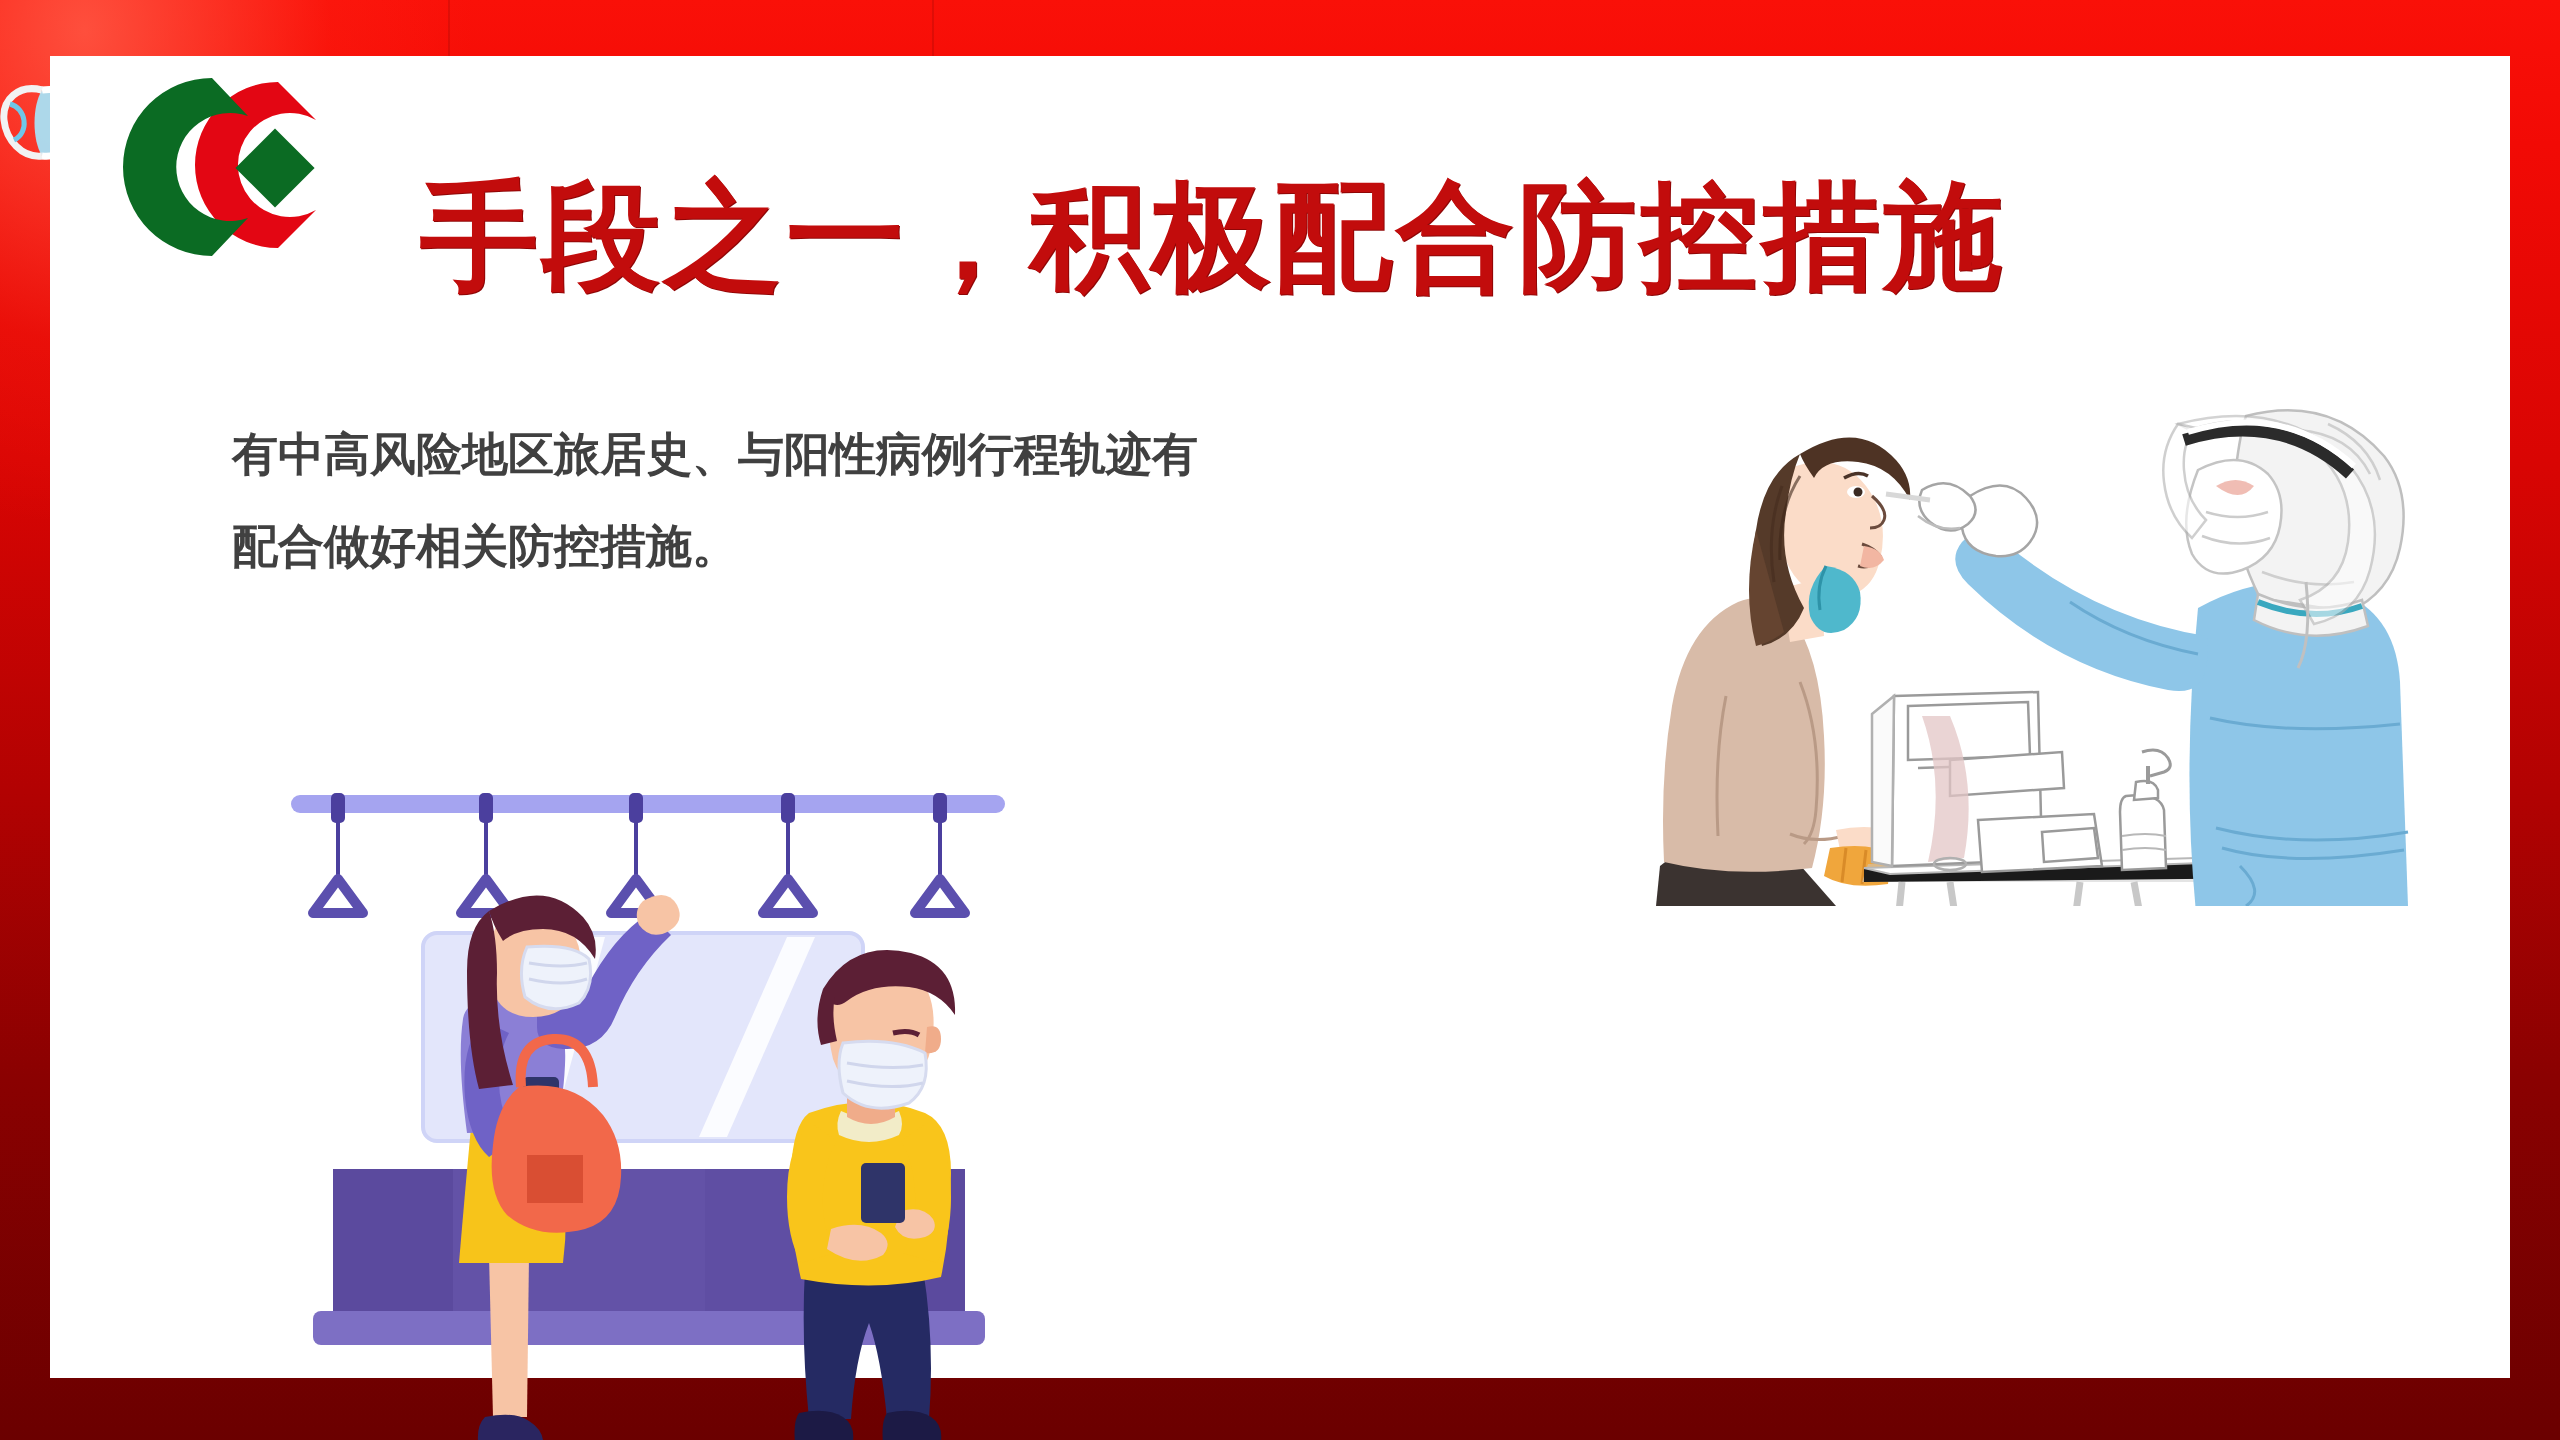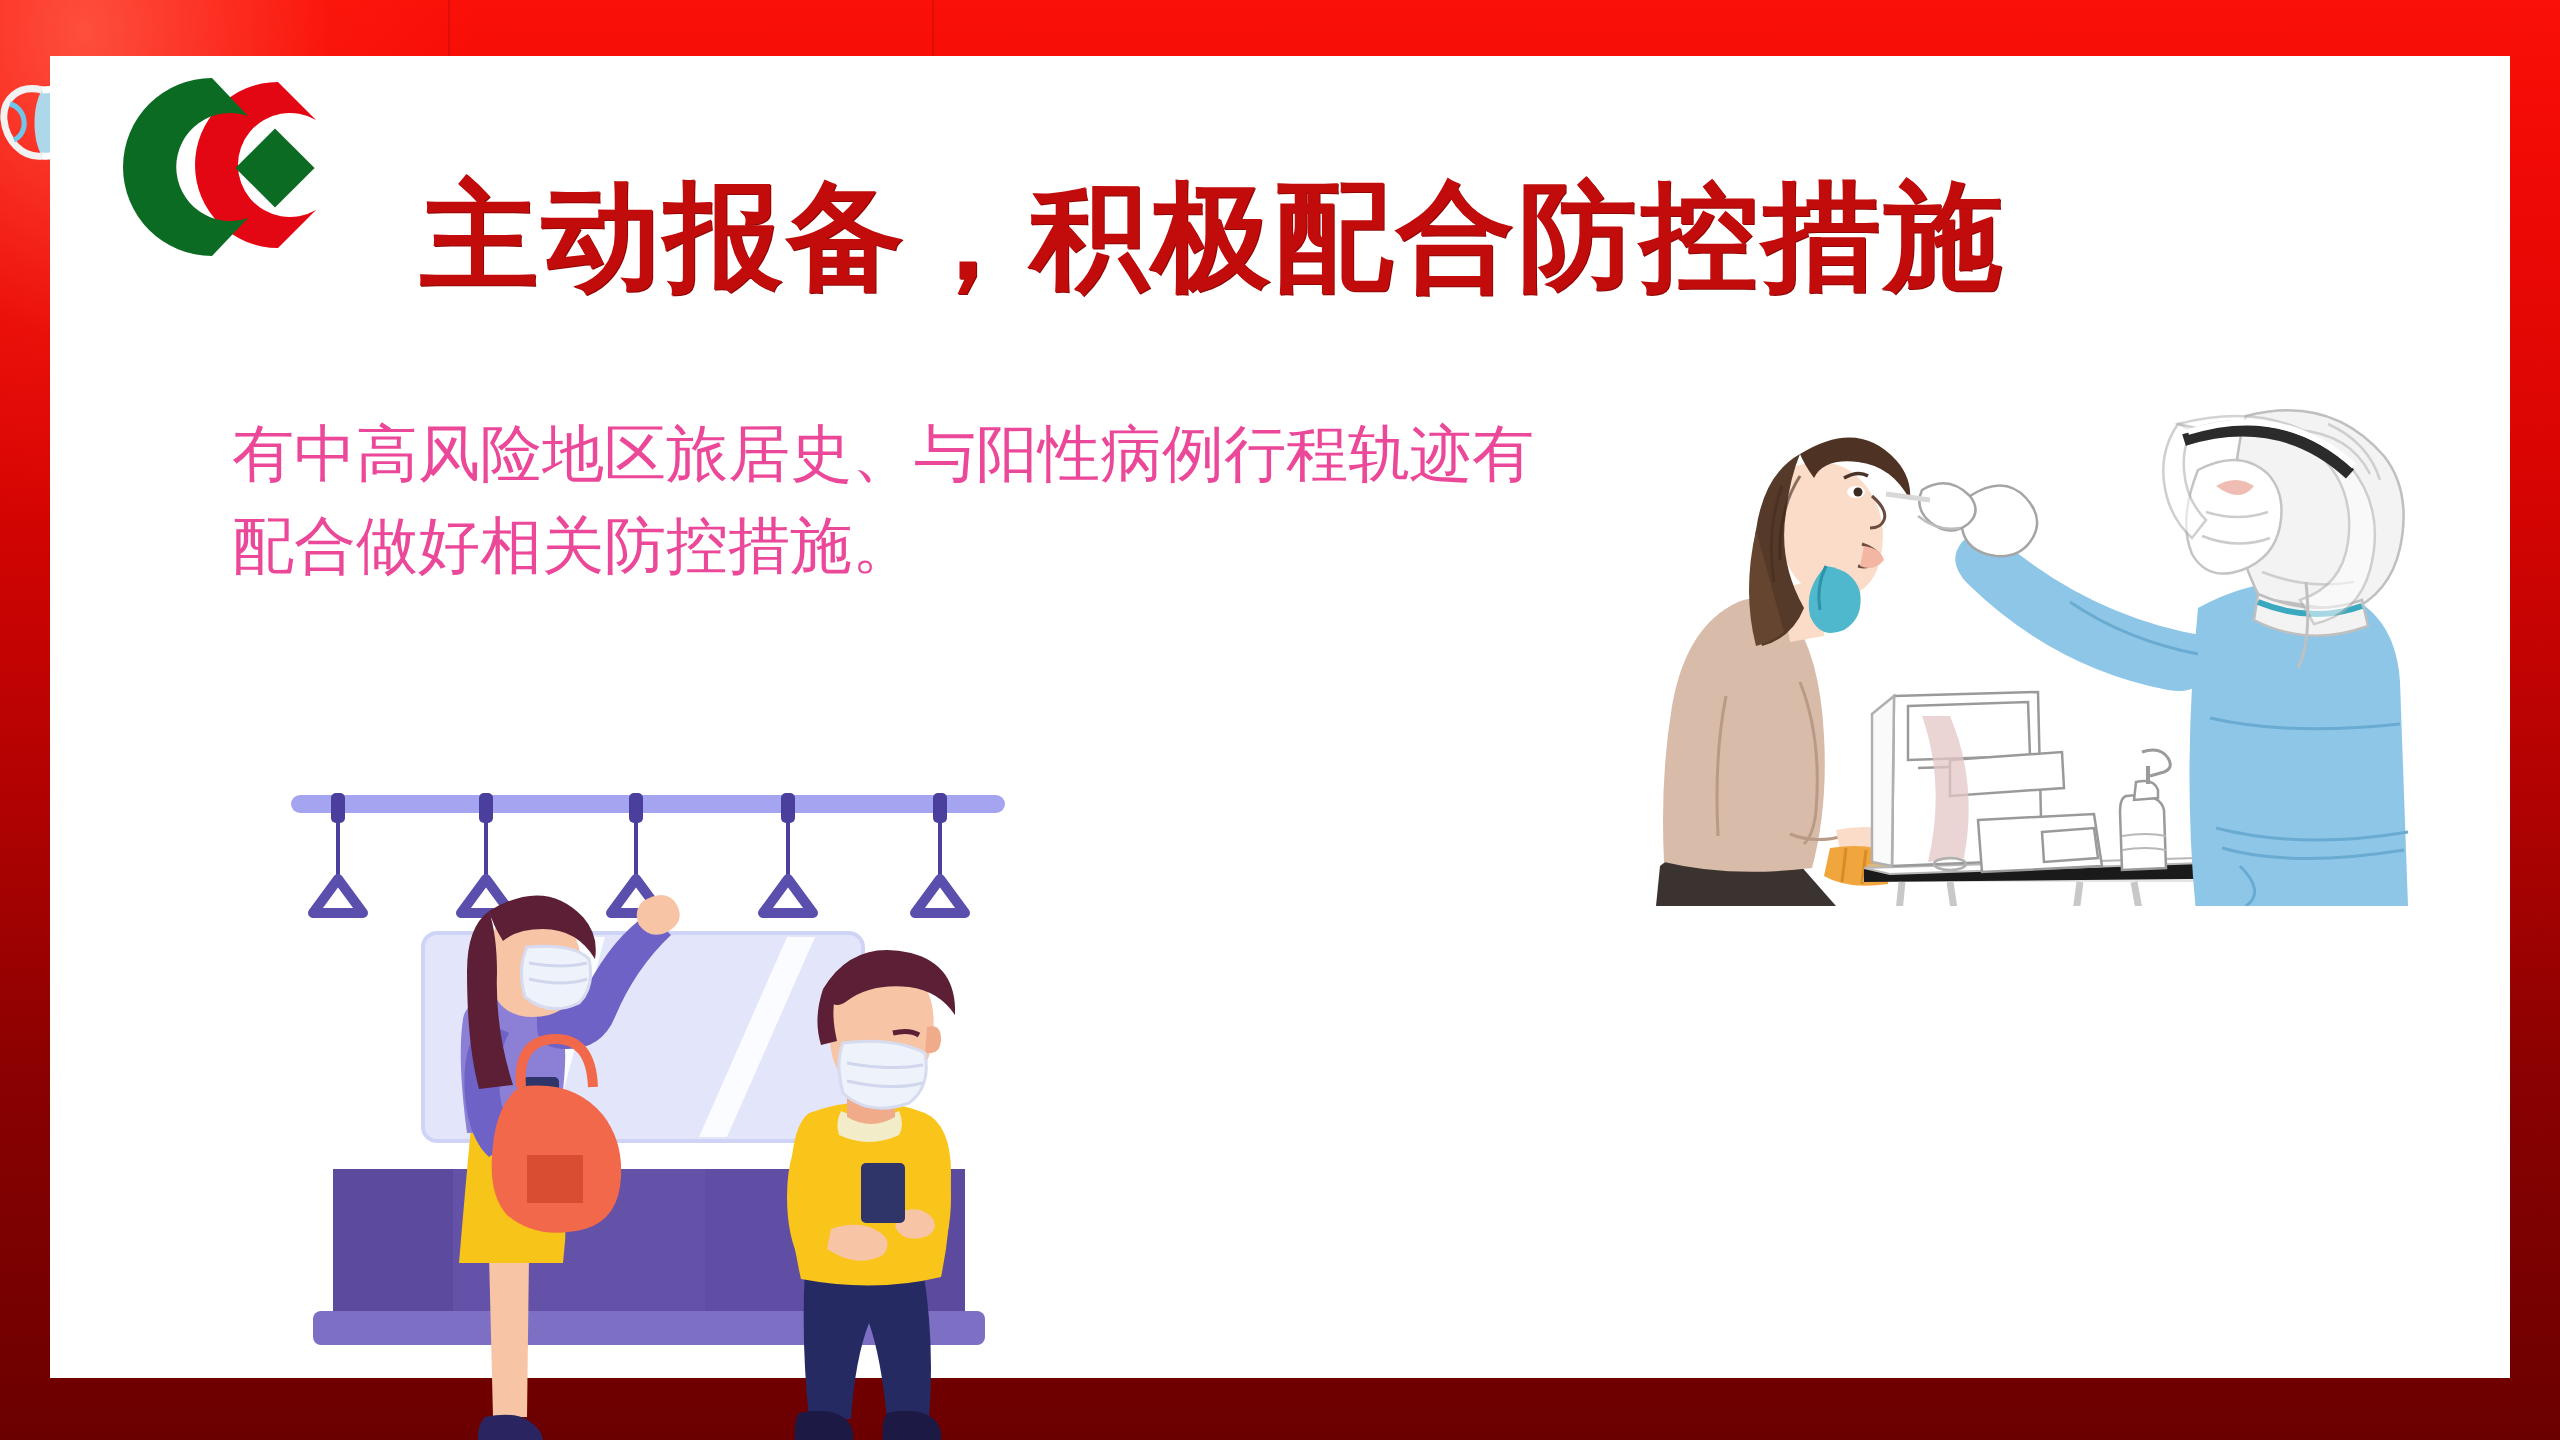--- a/index.html
+++ b/index.html
@@ -37,22 +37,22 @@
   .title{
     position:absolute;left:370px;top:110px;width:1990px;height:140px;
     color:#c20c0c;
     font-size:118px;line-height:140px;font-weight:bold;
     letter-spacing:4px;white-space:nowrap;
     text-shadow:1px 1px 0 #8f0606;
   }
 
   
   .para{
-    position:absolute;color:#ec4899;
-    font-size:62px;line-height:92px;font-weight:400;
+    position:absolute;color:#404040;
+    font-size:46px;line-height:92px;font-weight:700;
     letter-spacing:0px;
   }
   .para-1{left:182px;top:352px;width:1390px;}
   .para-2{left:1090px;top:880px;width:1270px;}
   .para .ln{display:block;white-space:nowrap;}
 
   
   .illus{position:absolute;}
   .illus-swab{left:1600px;top:340px;width:760px;height:510px;}
   .illus-bus{left:225px;top:725px;width:745px;height:700px;}
@@ -77,21 +77,21 @@
 
     <svg class="logo" viewBox="0 0 238 190">
 
       <path d="M168 8 A82 82 0 1 0 168 174 L206 136 A52 52 0 1 1 206 46 Z" fill="#e30613"></path>
 
       <path d="M102 4 A88 88 0 1 0 102 182 L138 144 A54 54 0 1 1 138 42 Z" fill="#0b6b23"></path>
 
       <rect x="137" y="66" width="56" height="56" transform="rotate(45 165 94)" fill="#0b6b23"></rect>
     </svg>
 
-    <div class="title">主动报备，积极配合防控措施</div>
+    <div class="title">手段之一，积极配合防控措施</div>
 
     <div class="para para-1">
       <span class="ln">有中高风险地区旅居史、与阳性病例行程轨迹有</span>
       <span class="ln">配合做好相关防控措施。</span>
     </div>
 
 
     <svg class="illus illus-swab" viewBox="0 0 760 510">
 
       <g>

